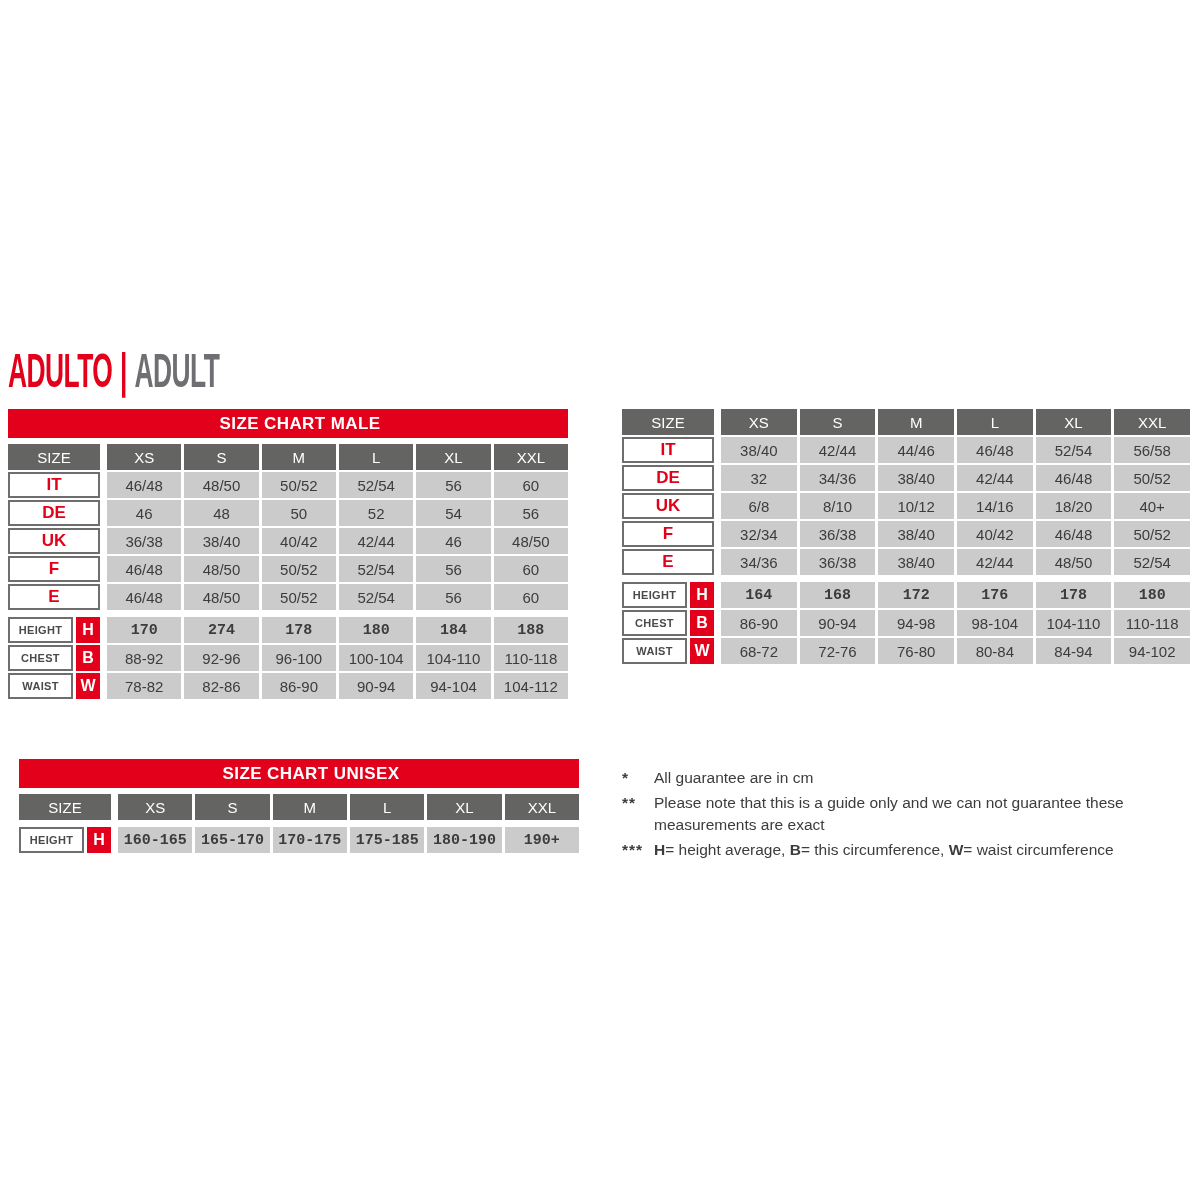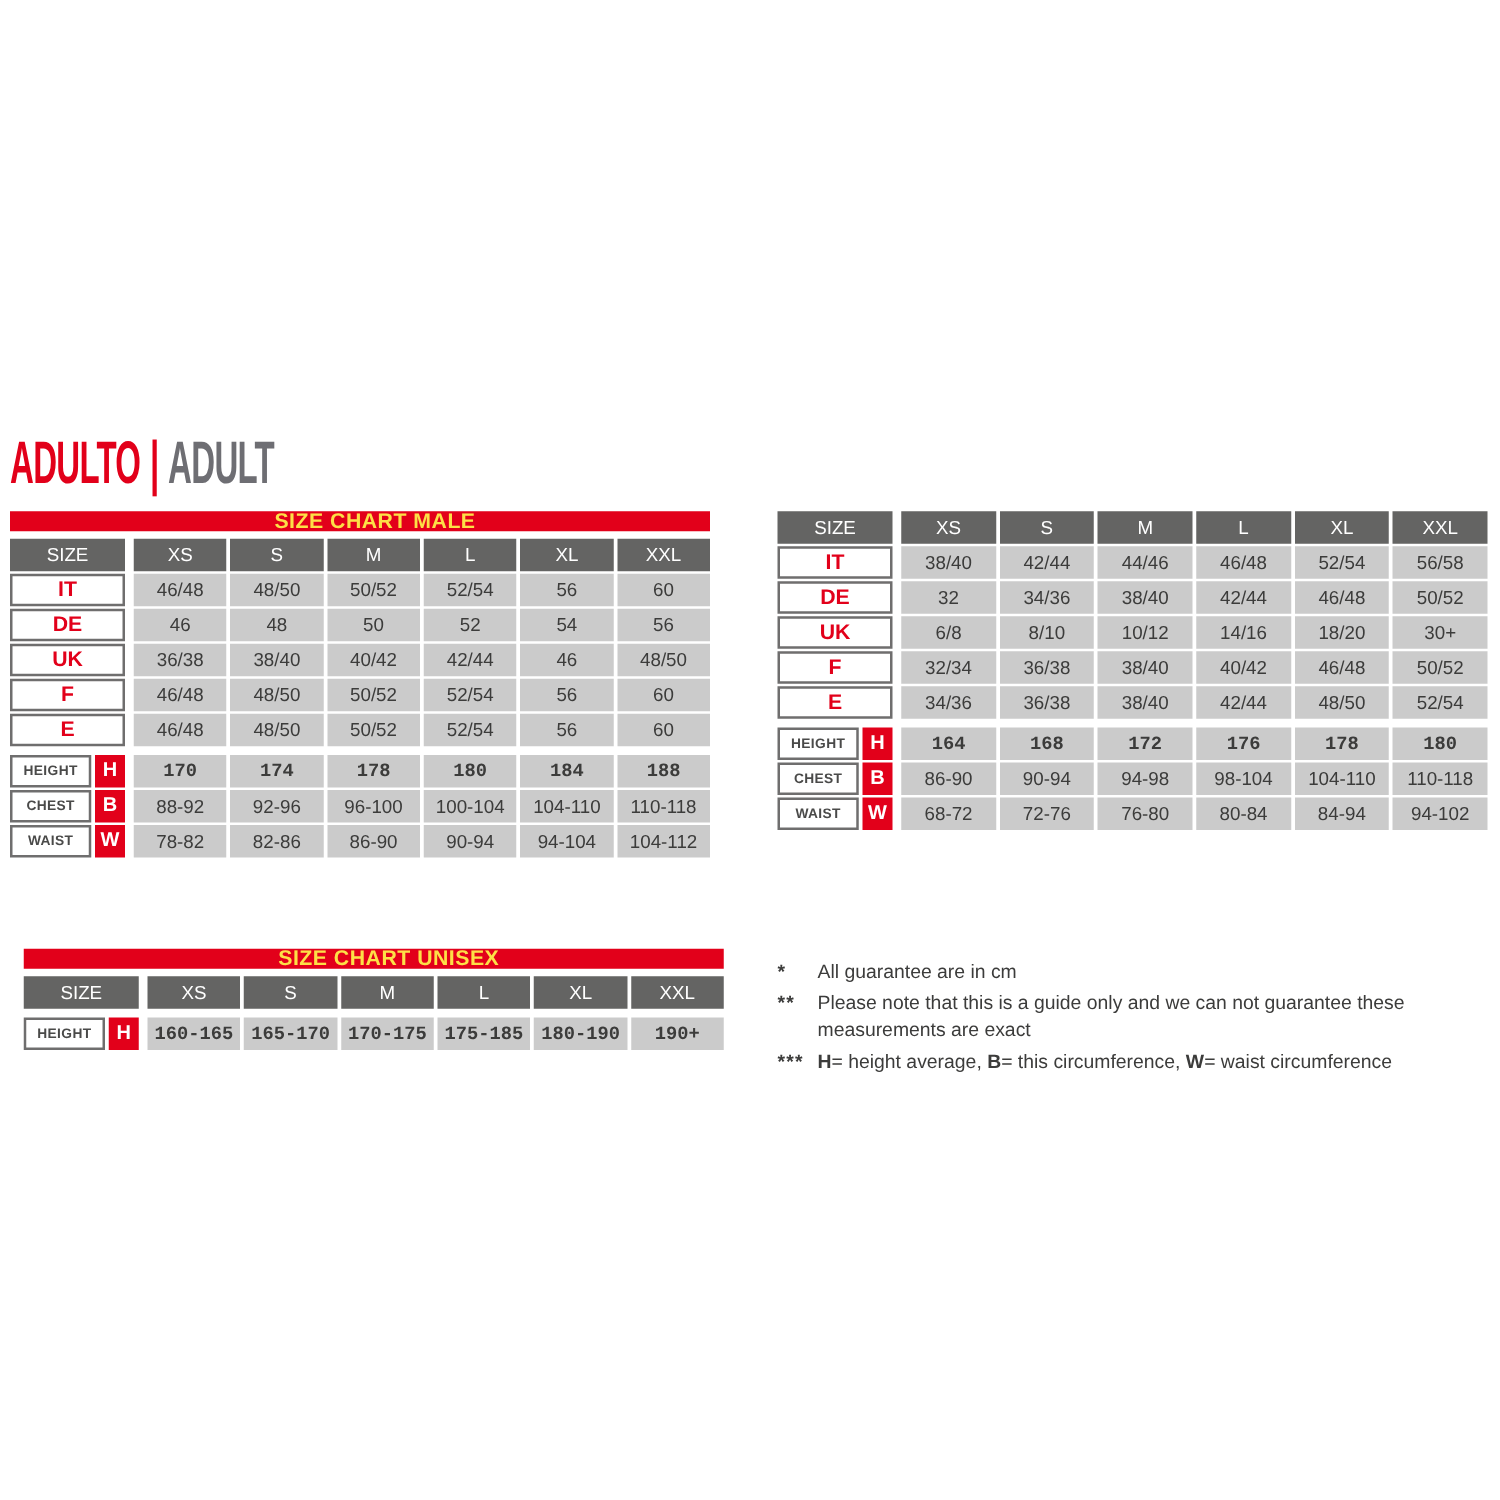--- a/index.html
+++ b/index.html
@@ -23,21 +23,21 @@
   .title .t-sep { color: var(--red); margin: 0 14px; font-weight: bold; }
   .title .t-secondary { color: var(--title-gray); }
 
   
   .sizetable { position: absolute; }
   .pos-male   { left: 8px;   top: 409px; width: 560px; }
   .pos-female { left: 622px; top: 409px; width: 568px; }
   .pos-unisex { left: 19px;   top: 759px; width: 560px; }
 
   .banner {
-    height: 16px; background: var(--red); color: #fde047;
+    height: 29px; background: var(--red); color: #ffffff;
     font-weight: bold; font-size: 17px; letter-spacing: 0.4px;
     display: flex; align-items: center; justify-content: center;
     margin-bottom: 6px;
     padding-left: 24px;
   }
   .trow {
     display: grid;
     grid-template-columns: 96px repeat(6, 1fr);
     column-gap: 3px;
     height: 26px;
@@ -140,21 +140,21 @@
         <div class="cell dcell">52/54</div>
         <div class="cell dcell">56</div>
         <div class="cell dcell">60</div>
       </div>
       <div class="trow first-measure">
         <div class="mgroup c0">
           <div class="mlabel">HEIGHT</div>
           <div class="mcode">H</div>
         </div>
         <div class="cell dcell bold">170</div>
-        <div class="cell dcell bold">174</div>
+        <div class="cell dcell bold">274</div>
         <div class="cell dcell bold">178</div>
         <div class="cell dcell bold">180</div>
         <div class="cell dcell bold">184</div>
         <div class="cell dcell bold">188</div>
       </div>
       <div class="trow">
         <div class="mgroup c0">
           <div class="mlabel">CHEST</div>
           <div class="mcode">B</div>
         </div>
@@ -206,21 +206,21 @@
         <div class="cell dcell">46/48</div>
         <div class="cell dcell">50/52</div>
       </div>
       <div class="trow">
         <div class="cell country c0">UK</div>
         <div class="cell dcell">6/8</div>
         <div class="cell dcell">8/10</div>
         <div class="cell dcell">10/12</div>
         <div class="cell dcell">14/16</div>
         <div class="cell dcell">18/20</div>
-        <div class="cell dcell">30+</div>
+        <div class="cell dcell">40+</div>
       </div>
       <div class="trow">
         <div class="cell country c0">F</div>
         <div class="cell dcell">32/34</div>
         <div class="cell dcell">36/38</div>
         <div class="cell dcell">38/40</div>
         <div class="cell dcell">40/42</div>
         <div class="cell dcell">46/48</div>
         <div class="cell dcell">50/52</div>
       </div>

